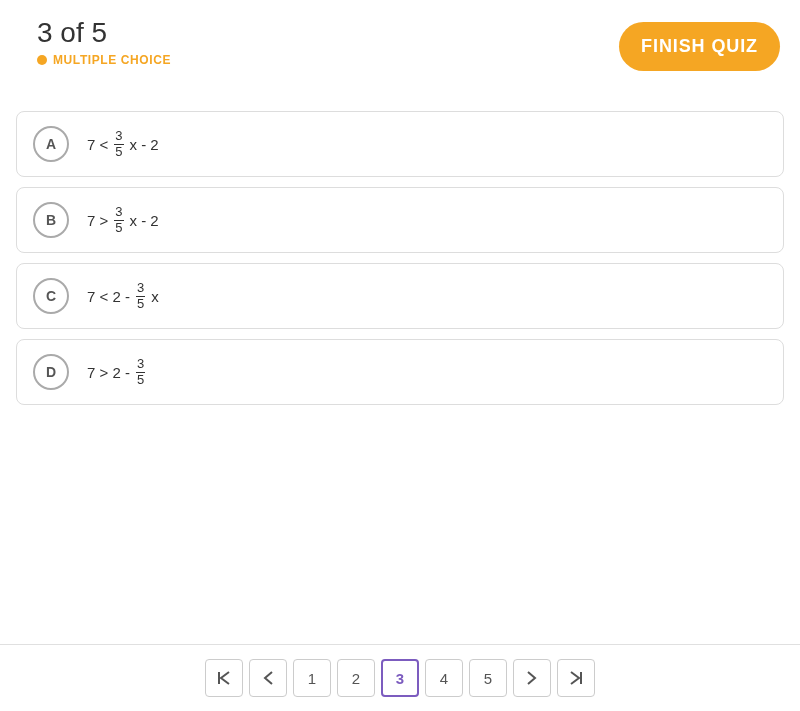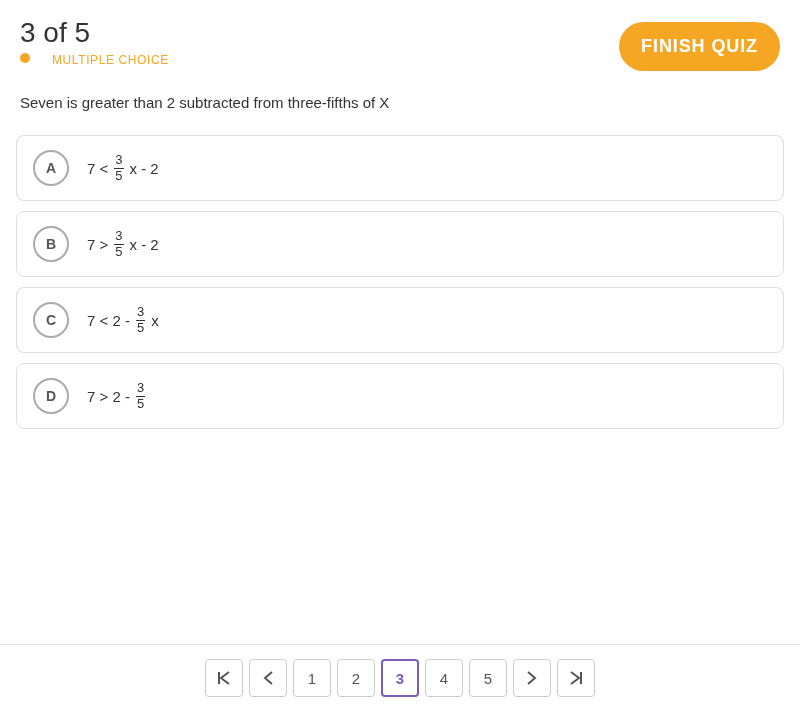--- a/index.html
+++ b/index.html
@@ -9,37 +9,38 @@
       width: 800px;
       min-height: 711px;
       position: relative;
     }
 
     .header {
       display: flex;
       justify-content: space-between;
       align-items: flex-start;
       padding: 18px 20px 10px 20px;
+      margin-left: 17px;
     }
 
     .question-counter {
       font-size: 28px;
       font-weight: 400;
       color: #333;
       line-height: 1.1;
     }
 
     .question-type {
       font-size: 12px;
-      font-weight: 400;
+      font-weight: 700;
       color: #f5a623;
       letter-spacing: 0.05em;
       display: flex;
-      align-items: flex-start;
-      gap: 22px;
+      align-items: center;
+      gap: 6px;
       margin-top: 4px;
     }
 
     .dot {
       width: 10px;
       height: 10px;
       border-radius: 50%;
       background: #f5a623;
       display: inline-block;
     }
@@ -179,21 +180,20 @@
     <div class="question-counter">3 of 5</div>
     <div class="question-type">
       <span class="dot"></span>
       <span>MULTIPLE CHOICE</span>
     </div>
   </div>
   <button class="finish-btn">FINISH QUIZ</button>
 </div>
 
 <div class="question-text">
-  <div>Seven is greater than 2 subtracted from three-fifths of X</div>
 </div>
 
 <div class="options-container">
 
   <div class="option">
     <div class="option-letter">A</div>
     <div class="option-content">
       <span>7 &lt;</span>
       <span class="fraction">
         <span class="num">3</span>

